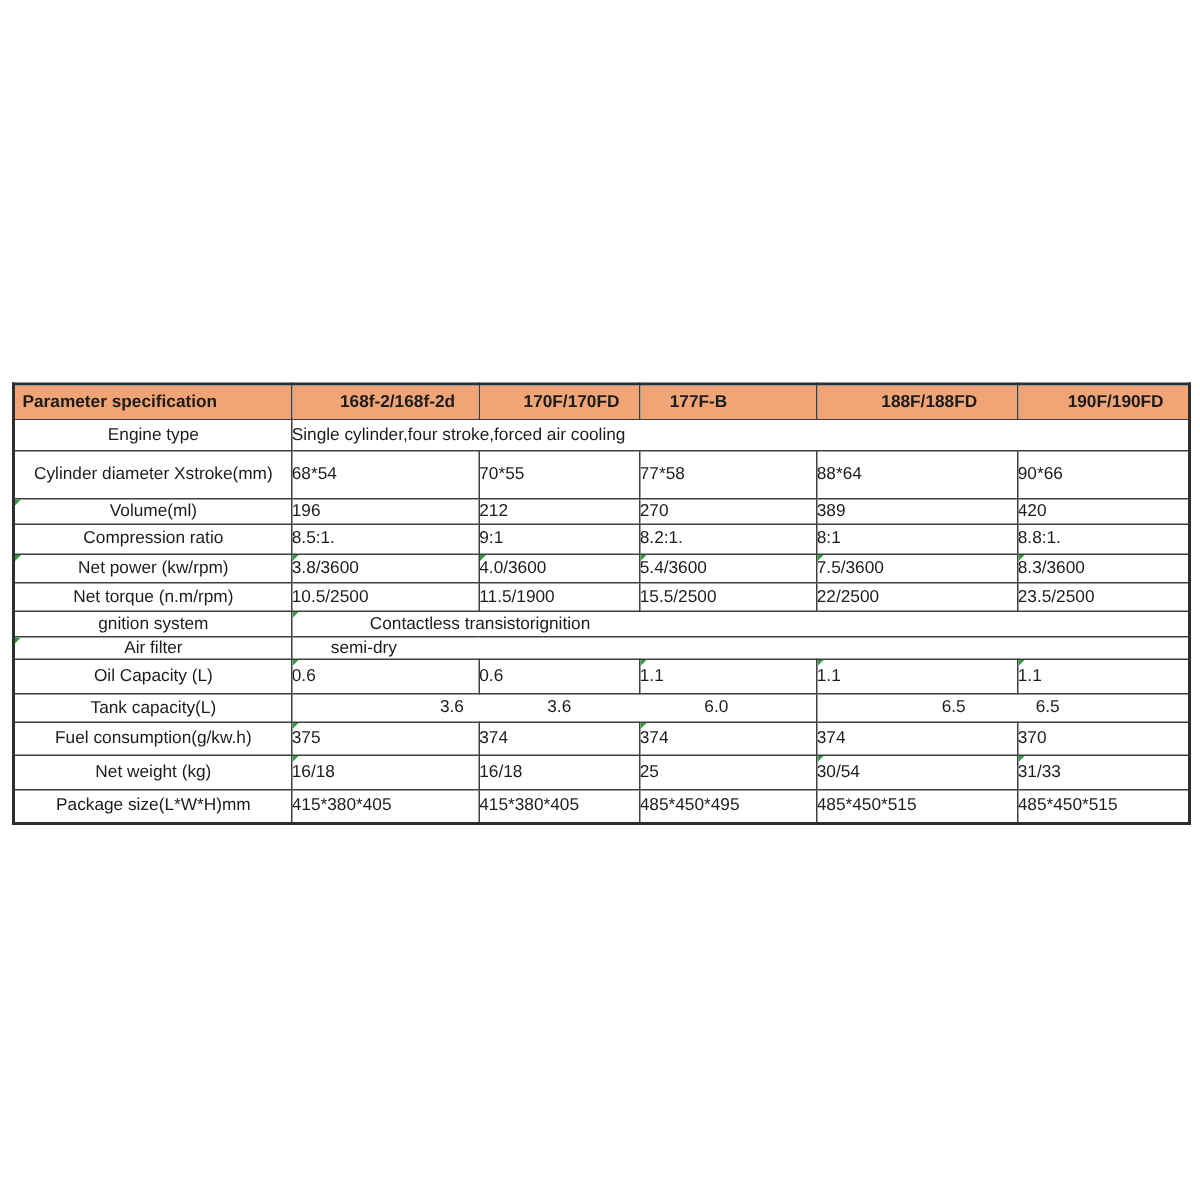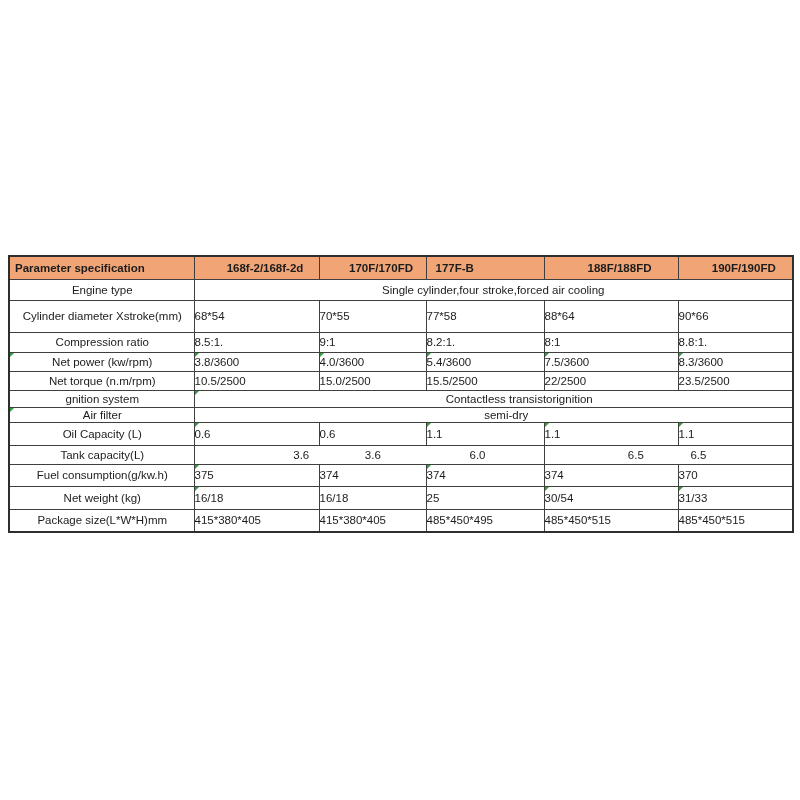--- a/index.html
+++ b/index.html
@@ -14,24 +14,24 @@
     font-size:11.5px;line-height:1.1;
   }
   td,th{
     border:1px solid var(--border,#3f3f3f);
     padding:0;vertical-align:middle;position:relative;
     overflow:hidden;white-space:nowrap;
   }
   th{font-weight:bold;background:var(--accent,#f1a577);text-align:left;padding-left:17px;}
   th.param{padding-left:5px;}
   th.model{text-align:center;}
-  th.model-left{text-align:left;padding-left:9px;}
+  th.model-left{text-align:left;padding-left:20px;}
   td.lbl{text-align:center;padding-left:1px;}
   td.val{text-align:left;}
-  td.merged{text-align:center;}
+  td.merged{}
   td.merged.off76{padding-left:52px;}
   td.merged.off42{padding-left:42px;}
   td.merged.off10{padding-left:26px;}
   
   tr.rh14 td{height:14px}
   tr.rh16 td{height:16px}
   tr.rh18 td{height:18px}
   tr.rh19 td{height:19px}
   tr.rh20 td{height:20px}
   tr.rh21 td{height:21px}
@@ -80,20 +80,28 @@
 
   <tr class="rh31">
     <td class="lbl">Cylinder diameter Xstroke(mm)</td>
     <td class="val">68*54</td>
     <td class="val">70*55</td>
     <td class="val">77*58</td>
     <td class="val">88*64</td>
     <td class="val">90*66</td>
   </tr>
 
+  <tr class="rh16">
+    <td class="lbl"><span class="gmark"></span><span>Volume(ml)</span></td>
+    <td class="val">196</td>
+    <td class="val">212</td>
+    <td class="val">270</td>
+    <td class="val">389</td>
+    <td class="val">420</td>
+  </tr>
 
   <tr class="rh19">
     <td class="lbl">Compression ratio</td>
     <td class="val">8.5:1.</td>
     <td class="val">9:1</td>
     <td class="val">8.2:1.</td>
     <td class="val">8:1</td>
     <td class="val">8.8:1.</td>
   </tr>
 
@@ -102,21 +110,21 @@
     <td class="val"><span class="gmark"></span><span>3.8/3600</span></td>
     <td class="val"><span class="gmark"></span><span>4.0/3600</span></td>
     <td class="val"><span class="gmark"></span><span>5.4/3600</span></td>
     <td class="val"><span class="gmark"></span><span>7.5/3600</span></td>
     <td class="val"><span class="gmark"></span><span>8.3/3600</span></td>
   </tr>
 
   <tr class="rh18">
     <td class="lbl">Net torque (n.m/rpm)</td>
     <td class="val">10.5/2500</td>
-    <td class="val">15.0/2500</td>
+    <td class="val">11.5/1900</td>
     <td class="val">15.5/2500</td>
     <td class="val">22/2500</td>
     <td class="val">23.5/2500</td>
   </tr>
 
   <tr class="rh16">
     <td class="lbl">gnition system</td>
     <td class="merged off76" colspan="5"><span class="gmark"></span><span>Contactless transistorignition</span></td>
   </tr>
 

